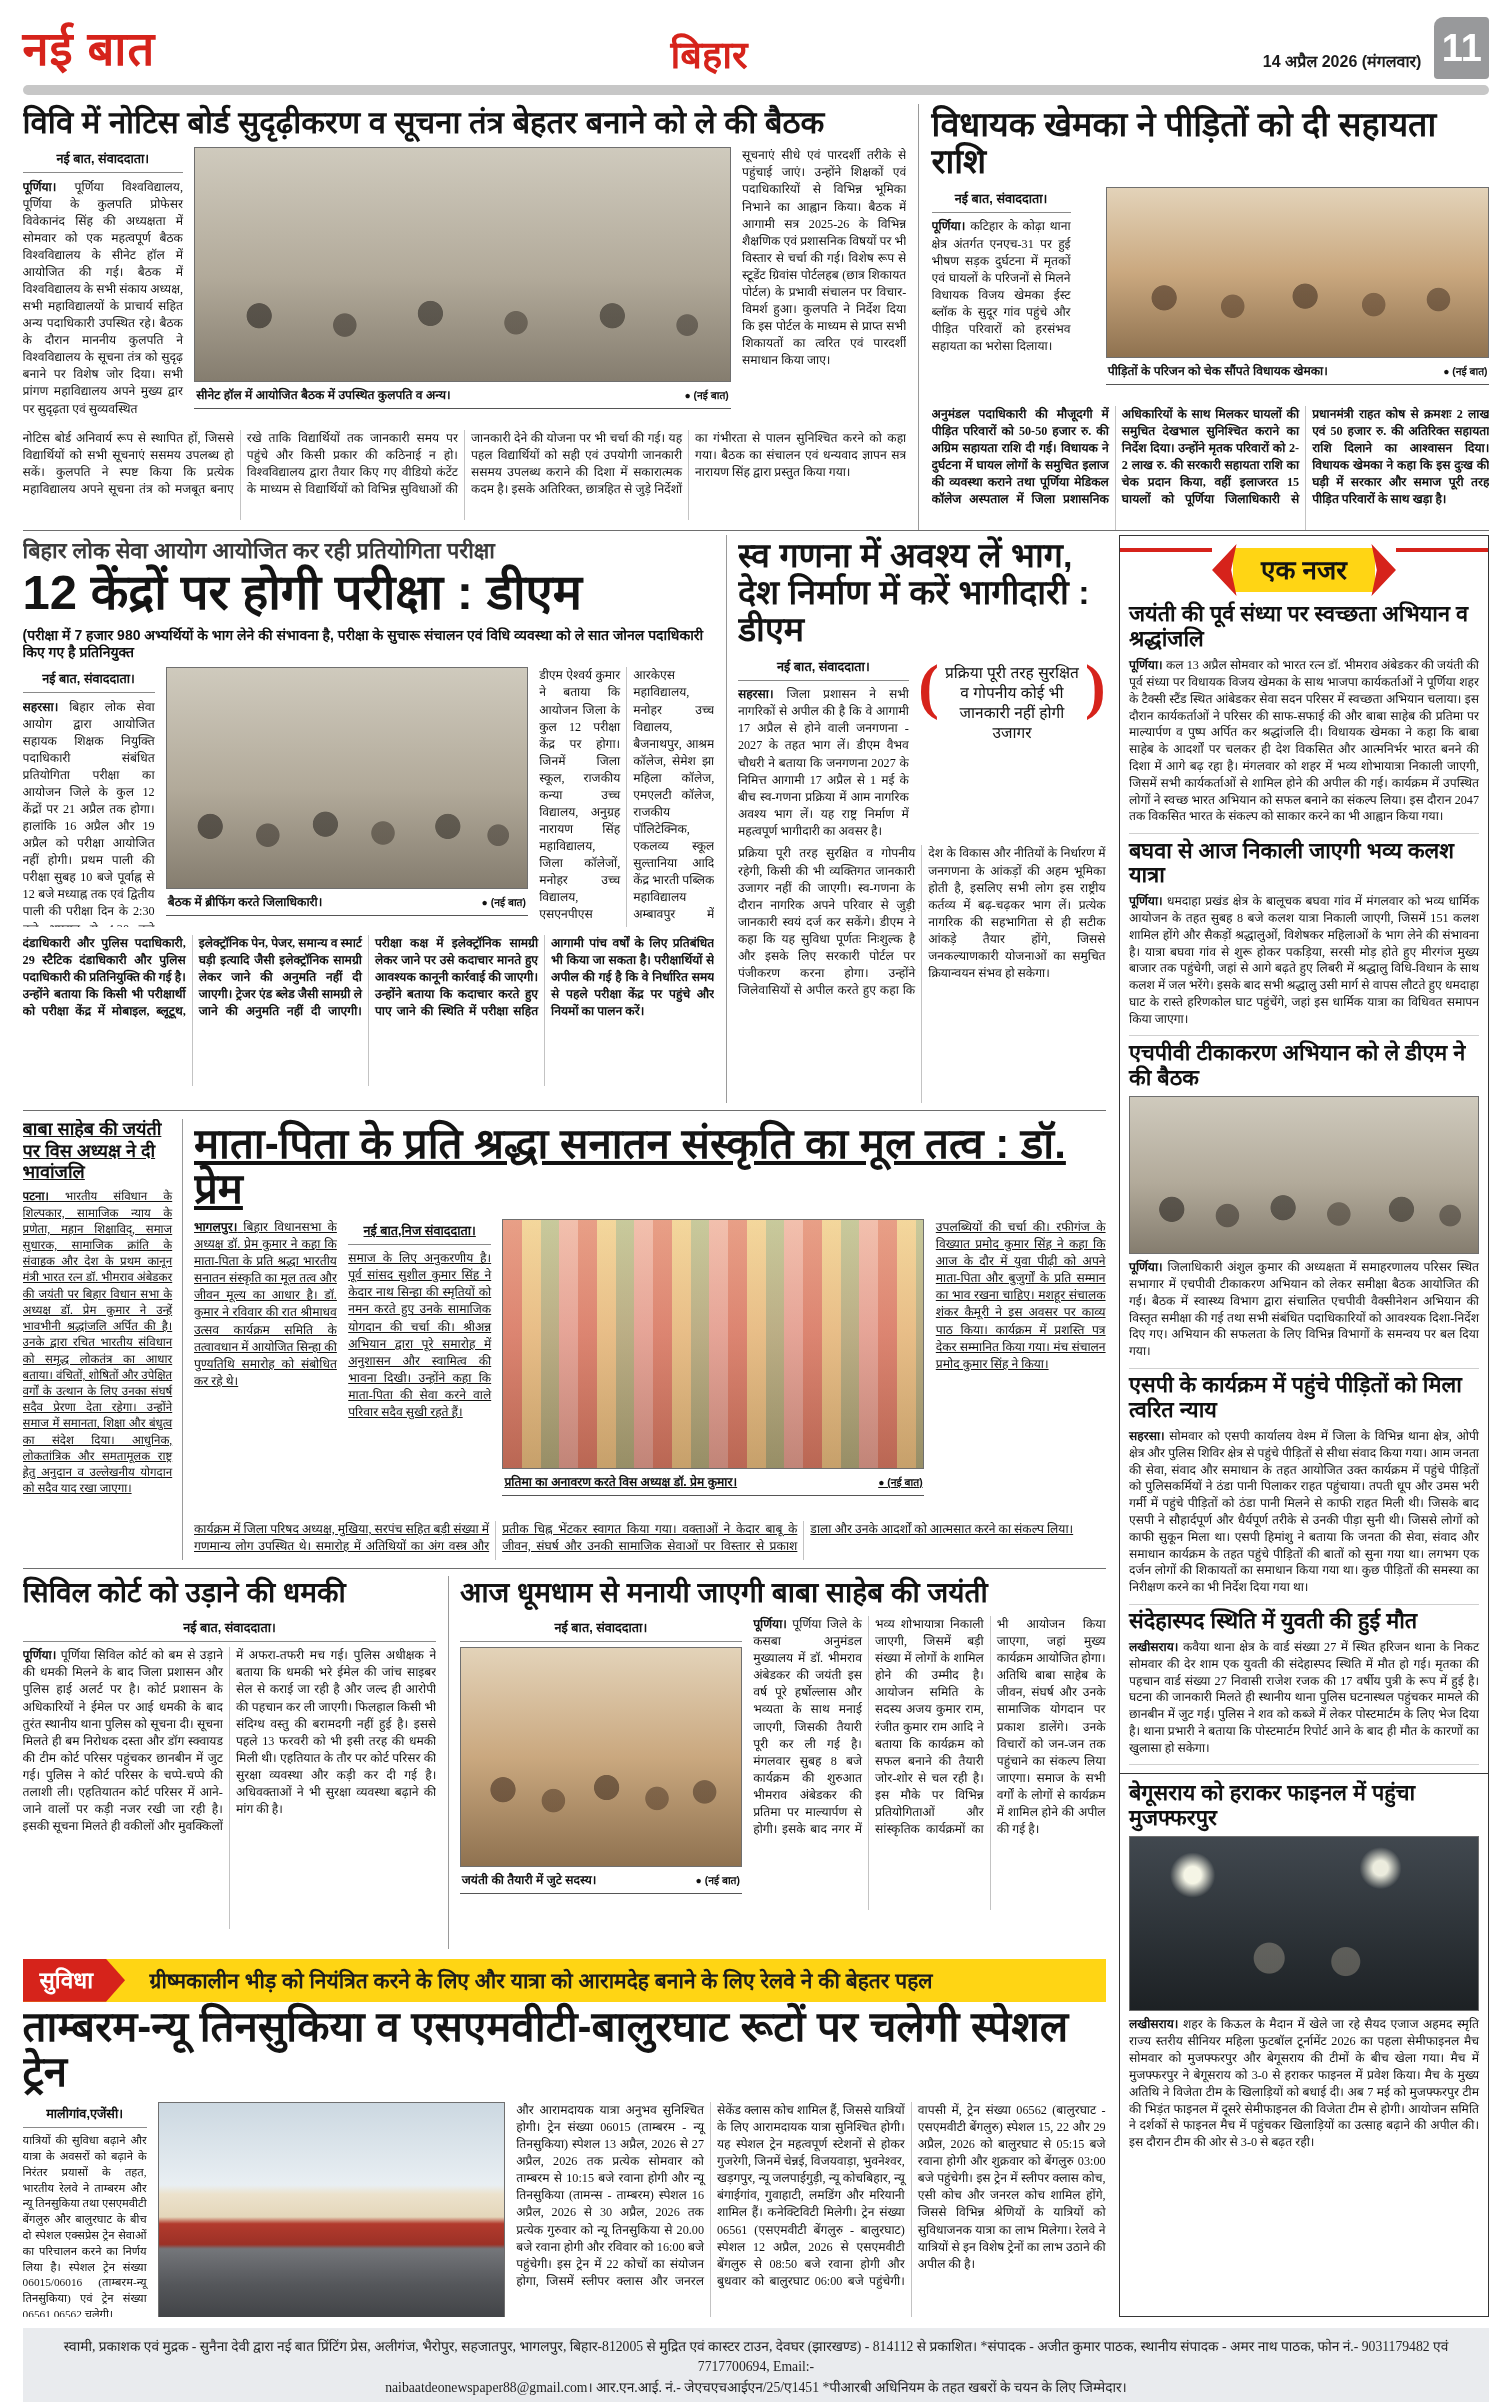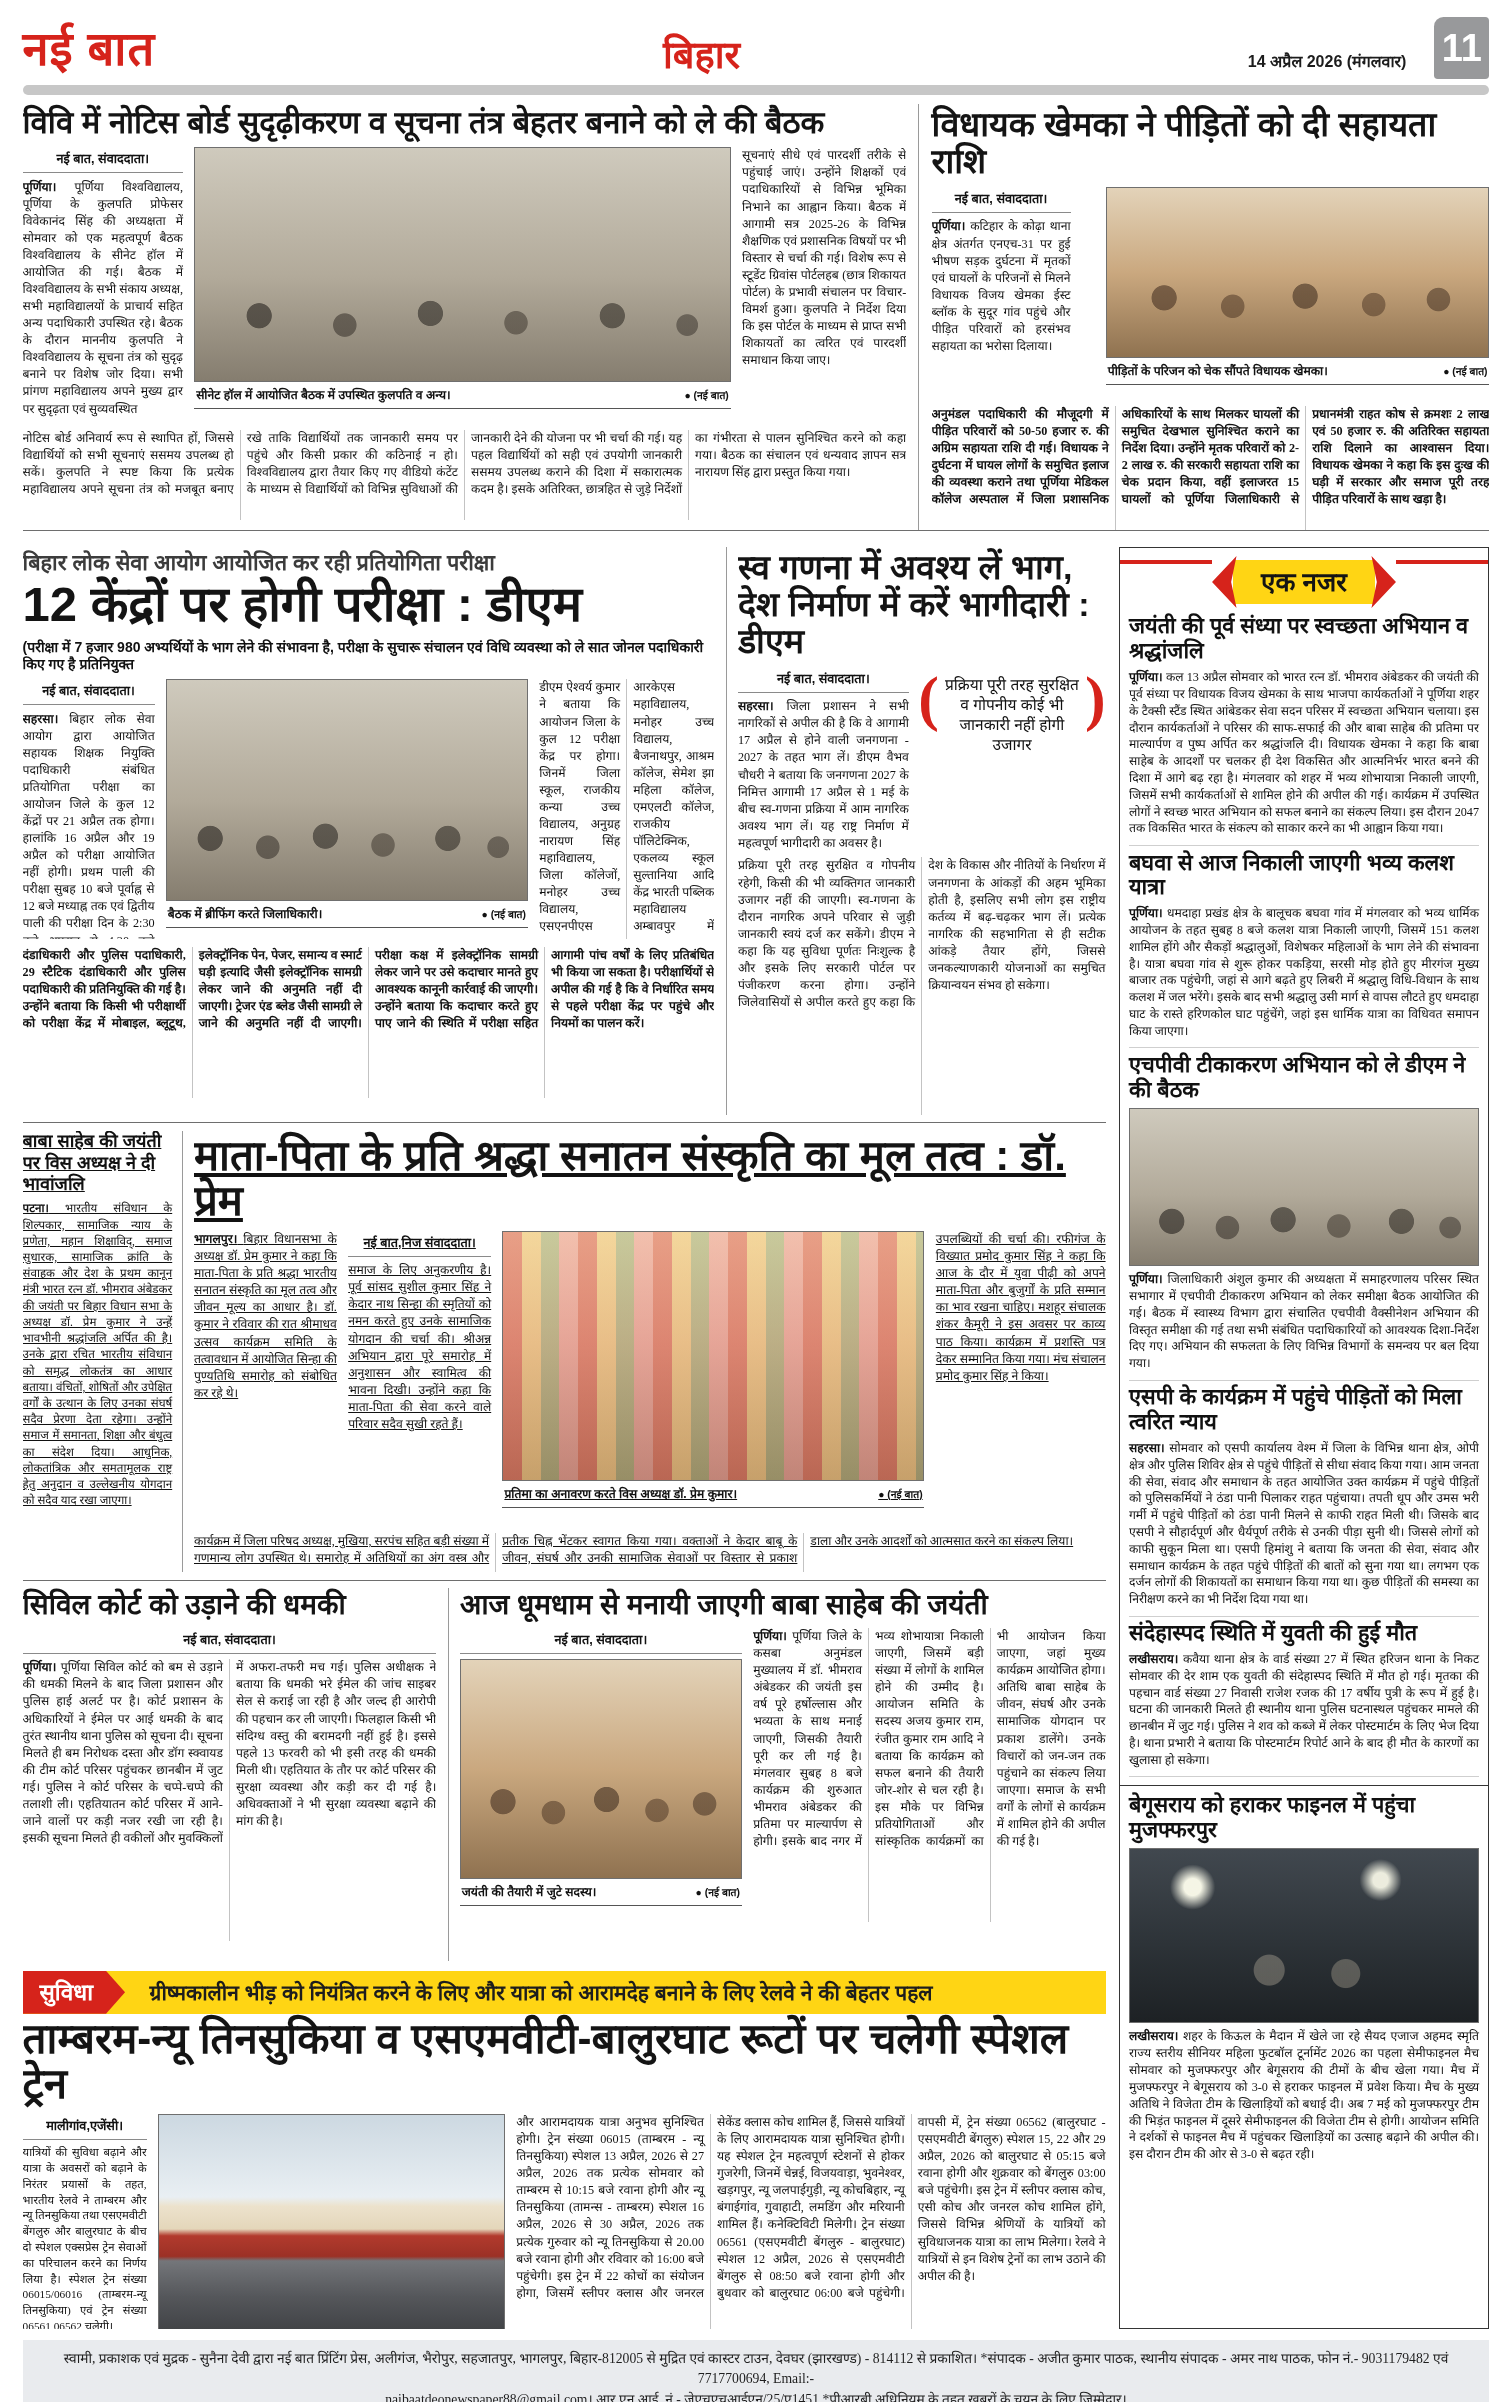--- a/index.html
+++ b/index.html
@@ -3,21 +3,21 @@
 <meta charset="utf-8">
 <style>
   * { margin:0; padding:0; box-sizing:border-box; }
   html,body { background:#ffffff; }
   body { width:1512px; height:2402px; overflow:hidden; font-family:"Liberation Serif", serif; color:#111; }
 
   
   .masthead { display:flex; align-items:flex-end; justify-content:space-between; padding:15px 22.6px 1.9px; }
   .logo { font-family:"Liberation Sans",sans-serif; font-weight:bold; font-size:47px; color:#d6231b; letter-spacing:0.9px; }
   .section-title { font-family:"Liberation Sans",sans-serif; font-weight:bold; font-size:38px; color:#d6231b; }
-  .mh-right { display:flex; align-items:flex-end; gap:28px;text-align:center; }
+  .mh-right { display:flex; align-items:flex-end; gap:13px;text-align:center; }
   .mh-date { font-family:"Liberation Sans",sans-serif; font-weight:bold; font-size:16px; color:#1c1c1c; padding-bottom:7.5px; }
   .page-num { width:55px; height:62px; background:#98999b; border-radius:9.4px 3.8px 3.8px 3.8px; color:#fff;
               font-family:"Liberation Sans",sans-serif; font-weight:bold; font-size:38px;
               display:flex; align-items:center; justify-content:center; }
   .top-rule { height:10.4px; background:#c7c7c7; border-radius:5.6px; margin:3.8px 22.6px 9.4px; }
 
   
   .hl { font-family:"Liberation Sans",sans-serif; font-weight:bold; color:#141414; line-height:1.08; margin:1.9px 0 7.5px; }
   .hl-33 { font-size:31px; } .hl-36 { font-size:34px; } .hl-50 { font-size:49px; }
   .hl-30 { font-size:28px; } .hl-44 { font-size:42px; }
@@ -74,21 +74,21 @@
   .notice-c1 { width:162px; }
   .notice-photo-wrap { width:542px; }
   .notice-c2 { width:166px; }
   .notice-bottom { margin-top:7.5px; height:90px; overflow:hidden; }
 
   .khemka-row { display:flex; gap:11.3px; height:211px; overflow:hidden; }
   .khemka-c1 { width:139px; }
   .khemka-photo-wrap { flex:1;padding-left:24px; }
   .khemka-bottom { margin-top:7.5px; height:134px; overflow:hidden;font-weight:bold; }
 
-  .main { display:flex; gap:13px; margin-top:16px; }
+  .main { display:flex; gap:13px; margin-top:4px; }
   .left-main { width:1083px; }
 
   .row-b { display:flex; gap:11.3px; height:576px; overflow:hidden; border-bottom:1.9px solid #6e6e6e; padding-bottom:7.5px; }
   .art-exam { width:704px; border-right:0.9px solid #9a9a9a; padding-right:11.3px; }
   .subhead { font-family:"Liberation Sans",sans-serif; font-weight:bold; font-size:14px; line-height:1.25; margin:1.9px 0 5.6px; }
   .exam-row { display:flex; gap:11.3px; height:260px; overflow:hidden; }
   .exam-c1 { width:132px; }
   .exam-photo-wrap { width:362px; }
   .exam-c2 { flex:1; }
   .exam-bottom { margin-top:7.5px; height:151px; overflow:hidden;font-weight:bold; }

